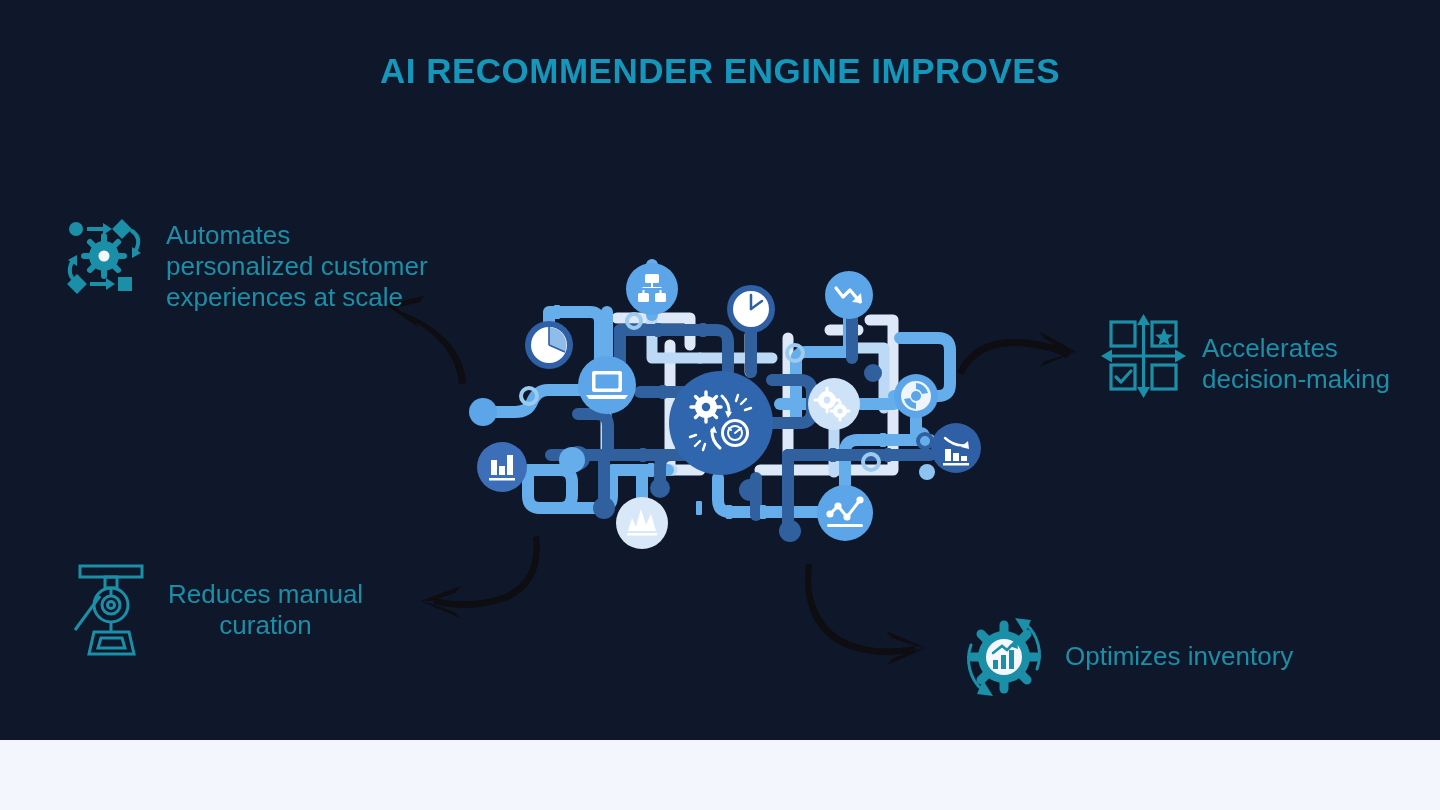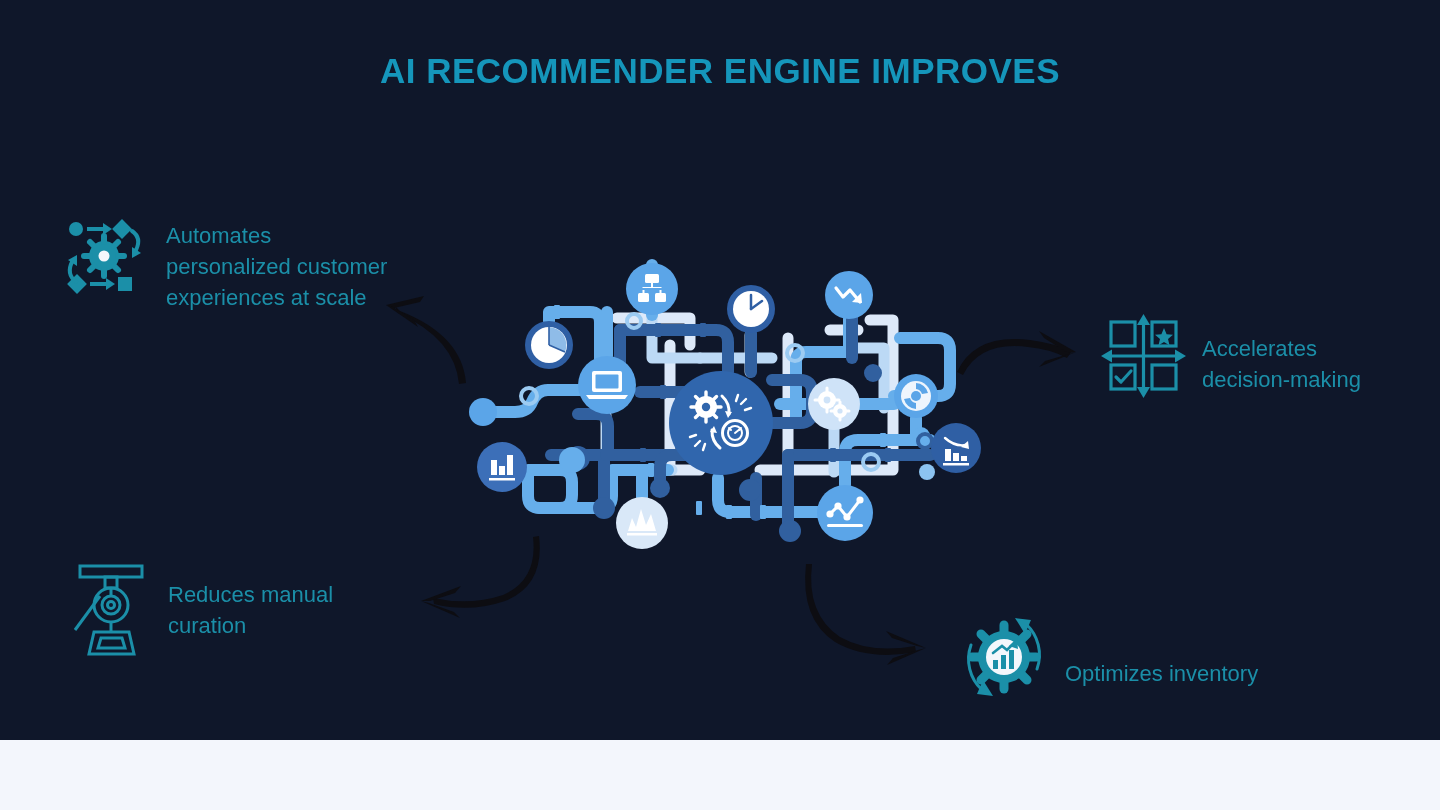--- a/index.html
+++ b/index.html
@@ -41,37 +41,37 @@
     display: flex;
     align-items: flex-start;
   }
   .callout-icon {
     flex: 0 0 auto;
     display: block;
   }
   .callout-text {
     color: #1b8fa8;
     font-family: "Liberation Sans", sans-serif;
-    font-size: 22px;
+    font-size: 26px;
     line-height: 31px;
     font-weight: normal;
     white-space: pre-line;
   }
 
   #callout-automates      { left: 62px;   top: 214px; }
   #callout-automates .callout-text { margin-left: 12px; margin-top: 6px; }
 
   #callout-accelerates    { left: 1098px; top: 310px; align-items: center; }
   #callout-accelerates .callout-text { margin-left: 12px; margin-top: 15px; }
 
-  #callout-reduces        { left: 72px;   top: 562px; }
+  #callout-reduces        { left: 72px;   top: 562px; text-align: center; }
   #callout-reduces .callout-text { margin-left: 10px; margin-top: 17px; }
 
   #callout-optimizes      { left: 955px;  top: 608px; }
-  #callout-optimizes .callout-text { margin-left: 12px; margin-top: 50px; }
+  #callout-optimizes .callout-text { margin-left: 12px; margin-top: 33px; }
 
   
   #network-layer, #arrow-layer {
     position: absolute;
     left: 0;
     top: 0;
   }
 </style>
 </head>
 <body>

